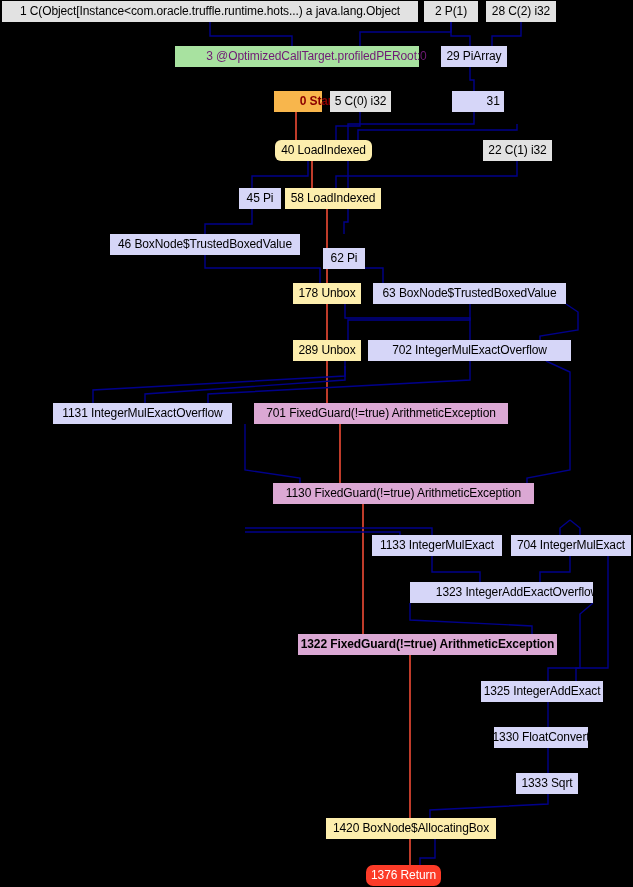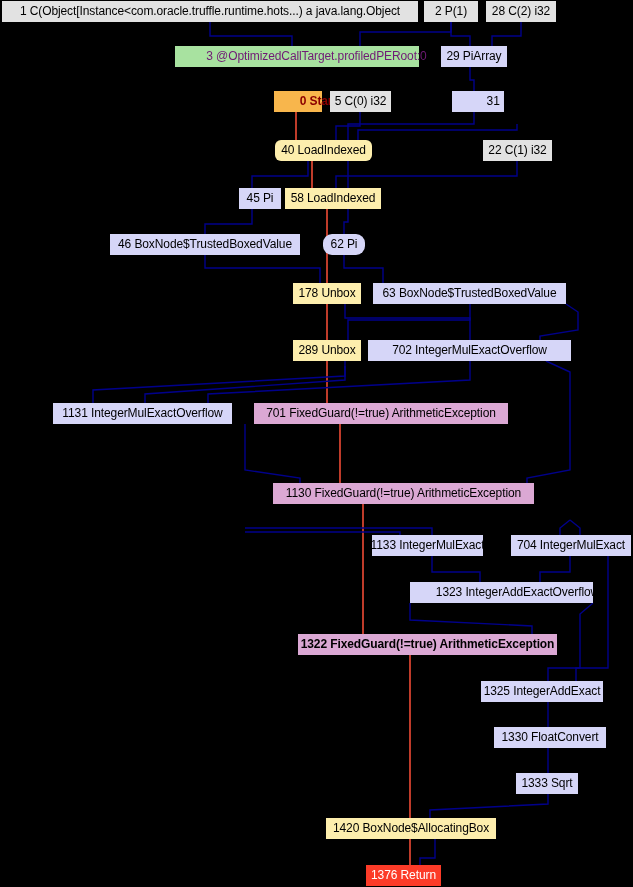--- a/index.html
+++ b/index.html
@@ -133,21 +133,21 @@
       </div>
       <div class="graph-node n-pi" style="left: 231px; top: 188px; width: 42px; margin-left: 8px;">
         <span class="node-label">45 Pi</span>
       </div>
       <div class="graph-node n-yellow" style="left: 285px; top: 188px; width: 96px;">
         <span class="node-label">58 LoadIndexed</span>
       </div>
       <div class="graph-node n-pi" style="left: 110px; top: 234px; width: 190px;">
         <span class="node-label">46 BoxNode$TrustedBoxedValue</span>
       </div>
-      <div class="graph-node n-pi" style="left: 323px; top: 234px; width: 42px; border-radius: 9px;">
+      <div class="graph-node n-pi" style="left: 323px; top: 248px; width: 42px;">
         <span class="node-label">62 Pi</span>
       </div>
       <div class="graph-node n-yellow" style="left: 293px; top: 283px; width: 68px;">
         <span class="node-label">178 Unbox</span>
       </div>
       <div class="graph-node n-pi" style="left: 373px; top: 283px; width: 193px;">
         <span class="node-label">63 BoxNode$TrustedBoxedValue</span>
       </div>
       <div class="graph-node n-yellow" style="left: 293px; top: 340px; width: 68px;">
         <span class="node-label">289 Unbox</span>
@@ -157,41 +157,41 @@
       </div>
       <div class="graph-node n-pi" style="left: 53px; top: 403px; width: 179px;">
         <span class="node-label">1131 IntegerMulExactOverflow</span>
       </div>
       <div class="graph-node n-guard" style="left: 254px; top: 403px; width: 254px;">
         <span class="node-label">701 FixedGuard(!=true) ArithmeticException</span>
       </div>
       <div class="graph-node n-guard" style="left: 273px; top: 483px; width: 261px;">
         <span class="node-label">1130 FixedGuard(!=true) ArithmeticException</span>
       </div>
-      <div class="graph-node n-pi" style="left: 372px; top: 535px; width: 111px;">
+      <div class="graph-node n-pi" style="left: 372px; top: 535px; width: 130px;">
         <span class="node-label">1133 IntegerMulExact</span>
       </div>
       <div class="graph-node n-pi" style="left: 511px; top: 535px; width: 120px;">
         <span class="node-label">704 IntegerMulExact</span>
       </div>
       <div class="graph-node n-pi" style="left: 410px; top: 582px; width: 183px; padding-left: 36px;">
         <span class="node-label">1323 IntegerAddExactOverflow</span>
       </div>
       <div class="graph-node n-guard" style="left: 298px; top: 634px; width: 259px; font-weight: bold;">
         <span class="node-label">1322 FixedGuard(!=true) ArithmeticException</span>
       </div>
       <div class="graph-node n-pi" style="left: 481px; top: 681px; width: 122px;">
         <span class="node-label">1325 IntegerAddExact</span>
       </div>
-      <div class="graph-node n-pi" style="left: 494px; top: 727px; width: 112px;">
+      <div class="graph-node n-pi" style="left: 494px; top: 727px; width: 94px;">
         <span class="node-label">1330 FloatConvert</span>
       </div>
       <div class="graph-node n-pi" style="left: 516px; top: 773px; width: 62px;">
         <span class="node-label">1333 Sqrt</span>
       </div>
       <div class="graph-node n-yellow" style="left: 326px; top: 818px; width: 170px;">
         <span class="node-label">1420 BoxNode$AllocatingBox</span>
       </div>
-      <div class="graph-node n-return" style="left: 366px; top: 865px; width: 75px;">
+      <div class="graph-node n-return" style="left: 366px; top: 865px; width: 75px; border-radius: 7px;">
         <span class="node-label">1376 Return</span>
       </div>
     </div>
 </div>
 
 </body></html>

